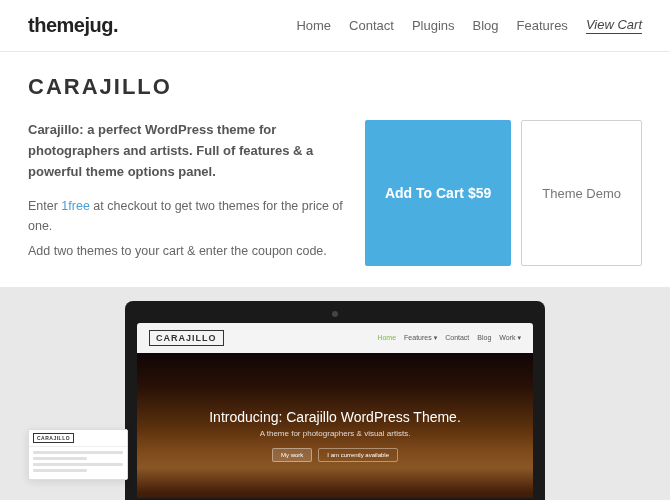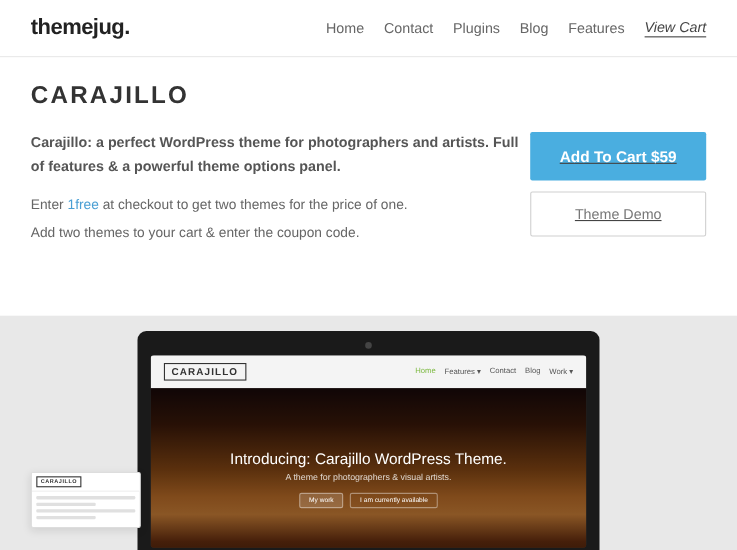--- a/index.html
+++ b/index.html
@@ -85,24 +85,23 @@
       color: #666;
       margin-bottom: 5px;
       line-height: 1.6;
     }
     .coupon-info a {
       color: #4a9fd4;
       text-decoration: none;
     }
     .product-actions {
       display: flex;
-      flex-direction: column;
+      flex-direction: row;
       gap: 10px;
       min-width: 160px;
-      text-decoration: underline;
     }
     .btn-add-cart {
       background: #4aaee0;
       color: #fff;
       border: none;
       padding: 14px 20px;
       font-size: 14px;
       font-weight: 600;
       cursor: pointer;
       border-radius: 2px;

